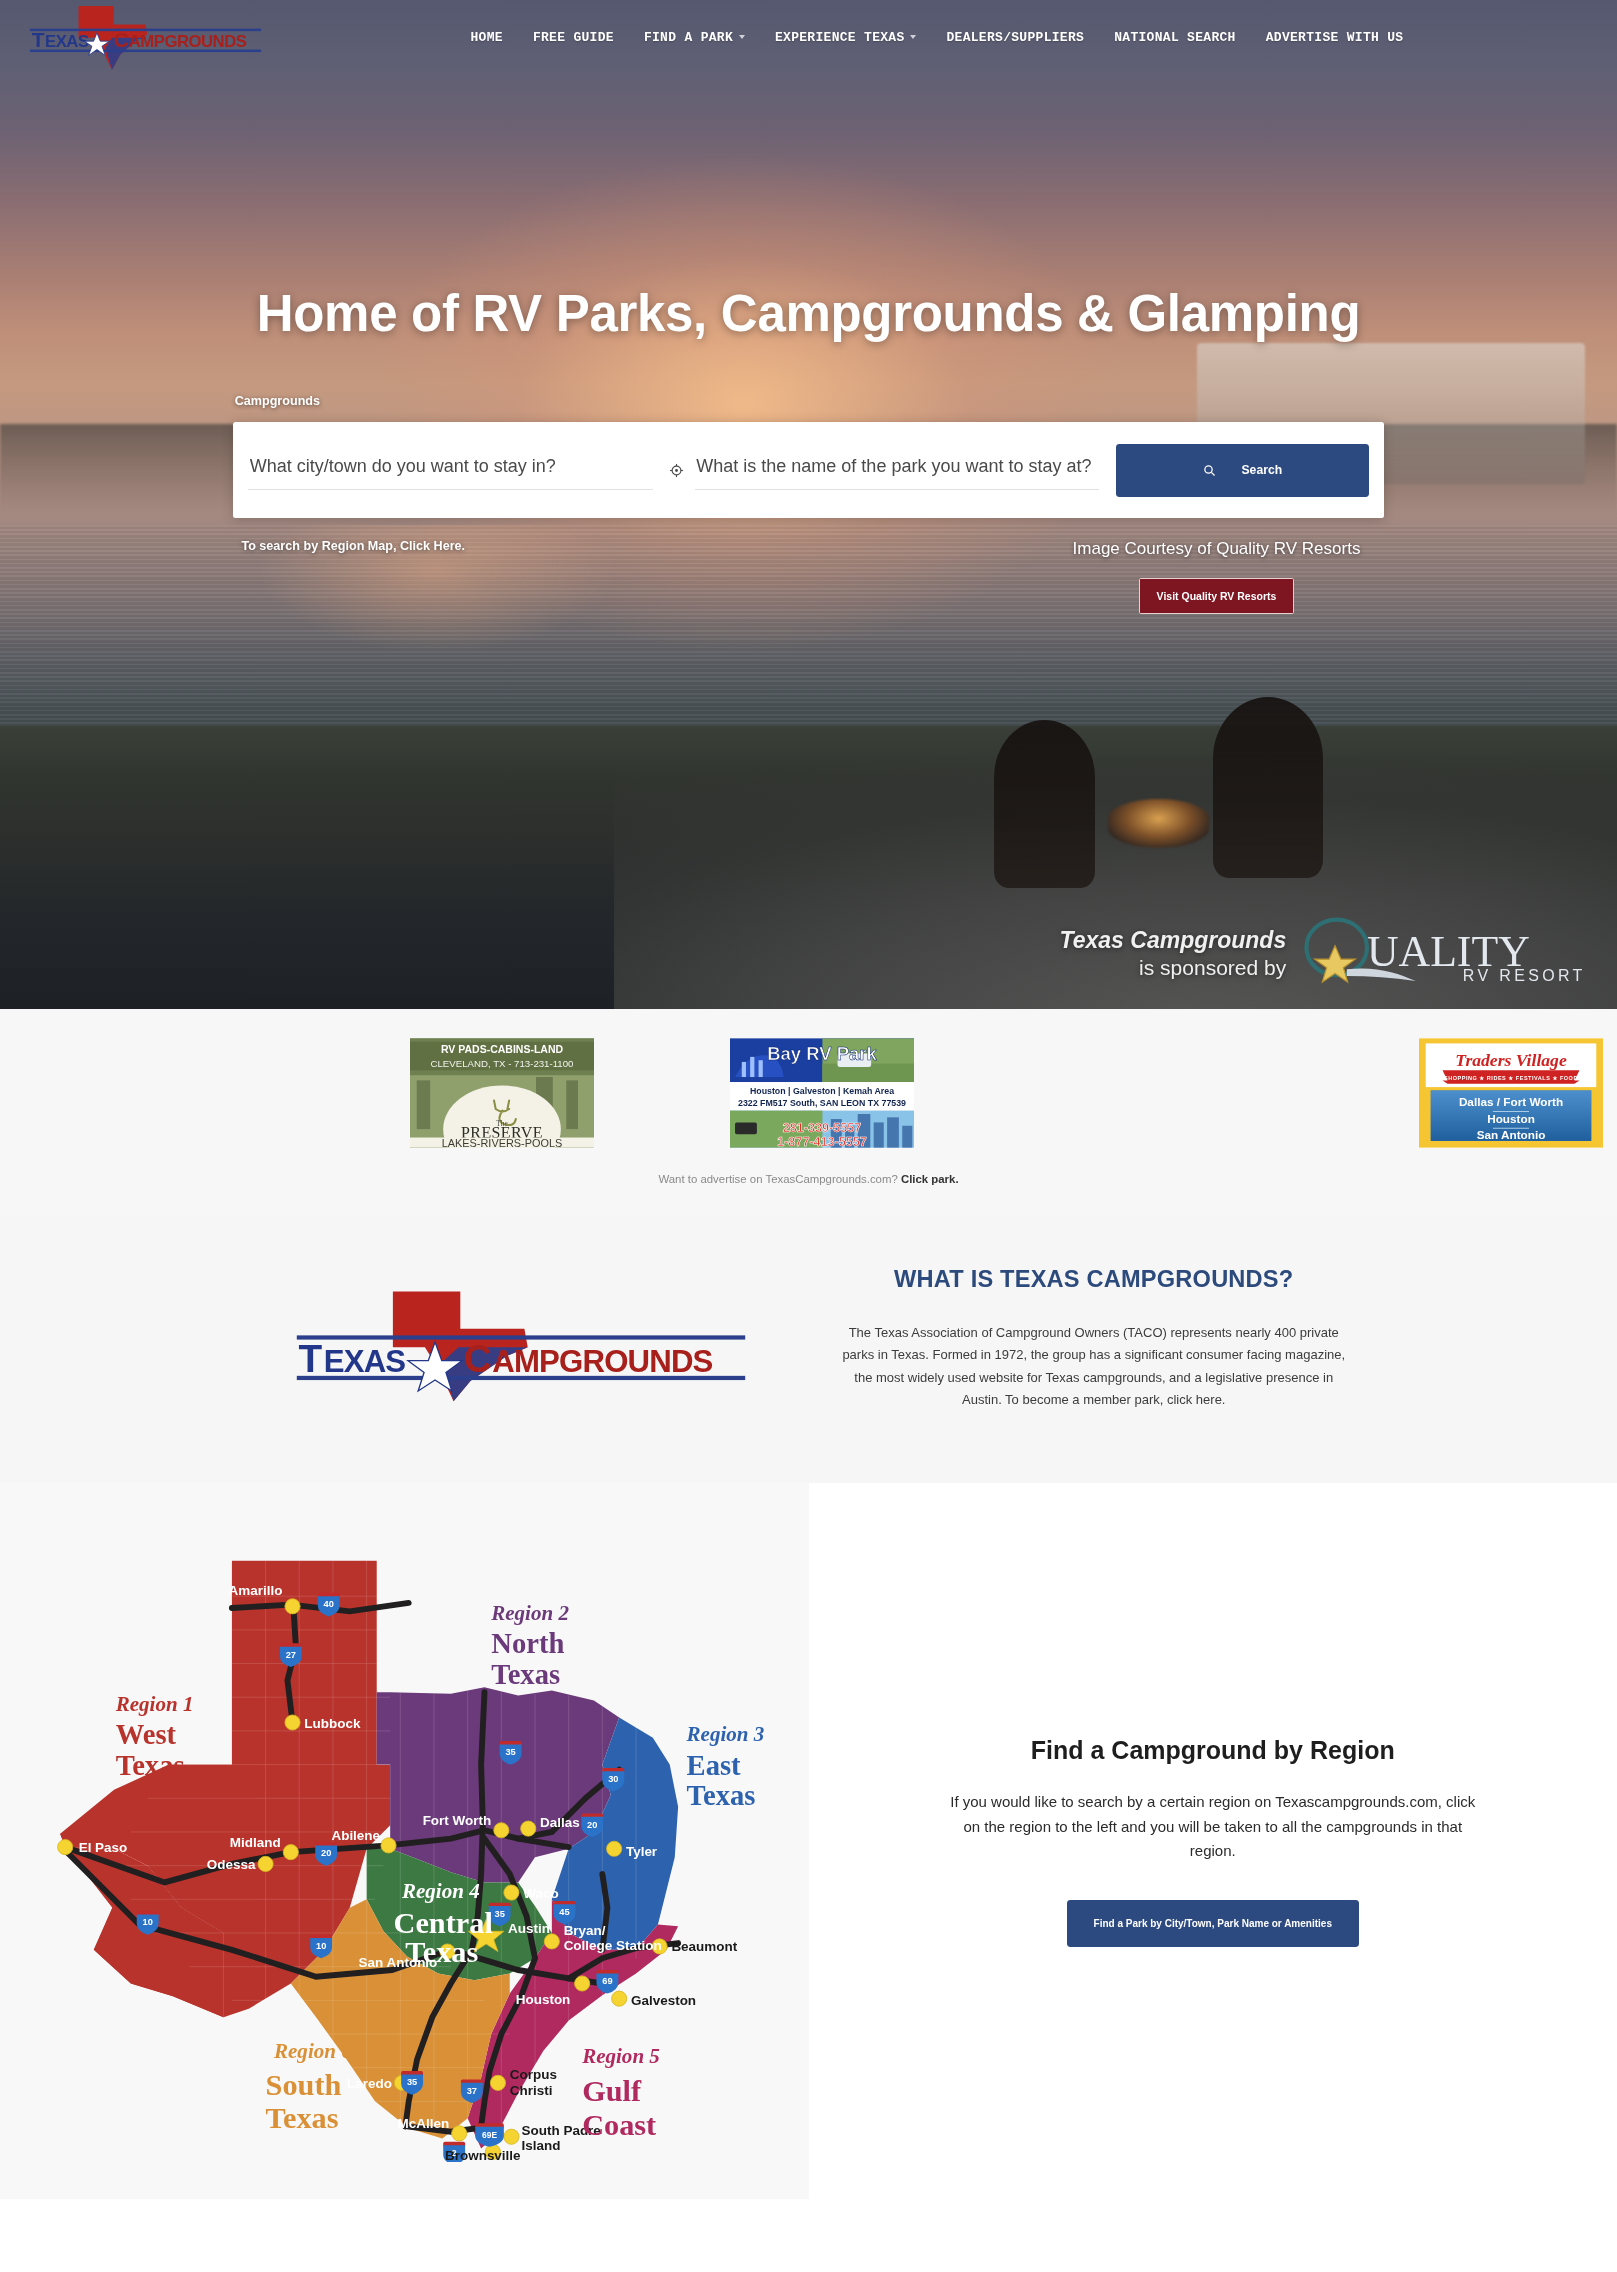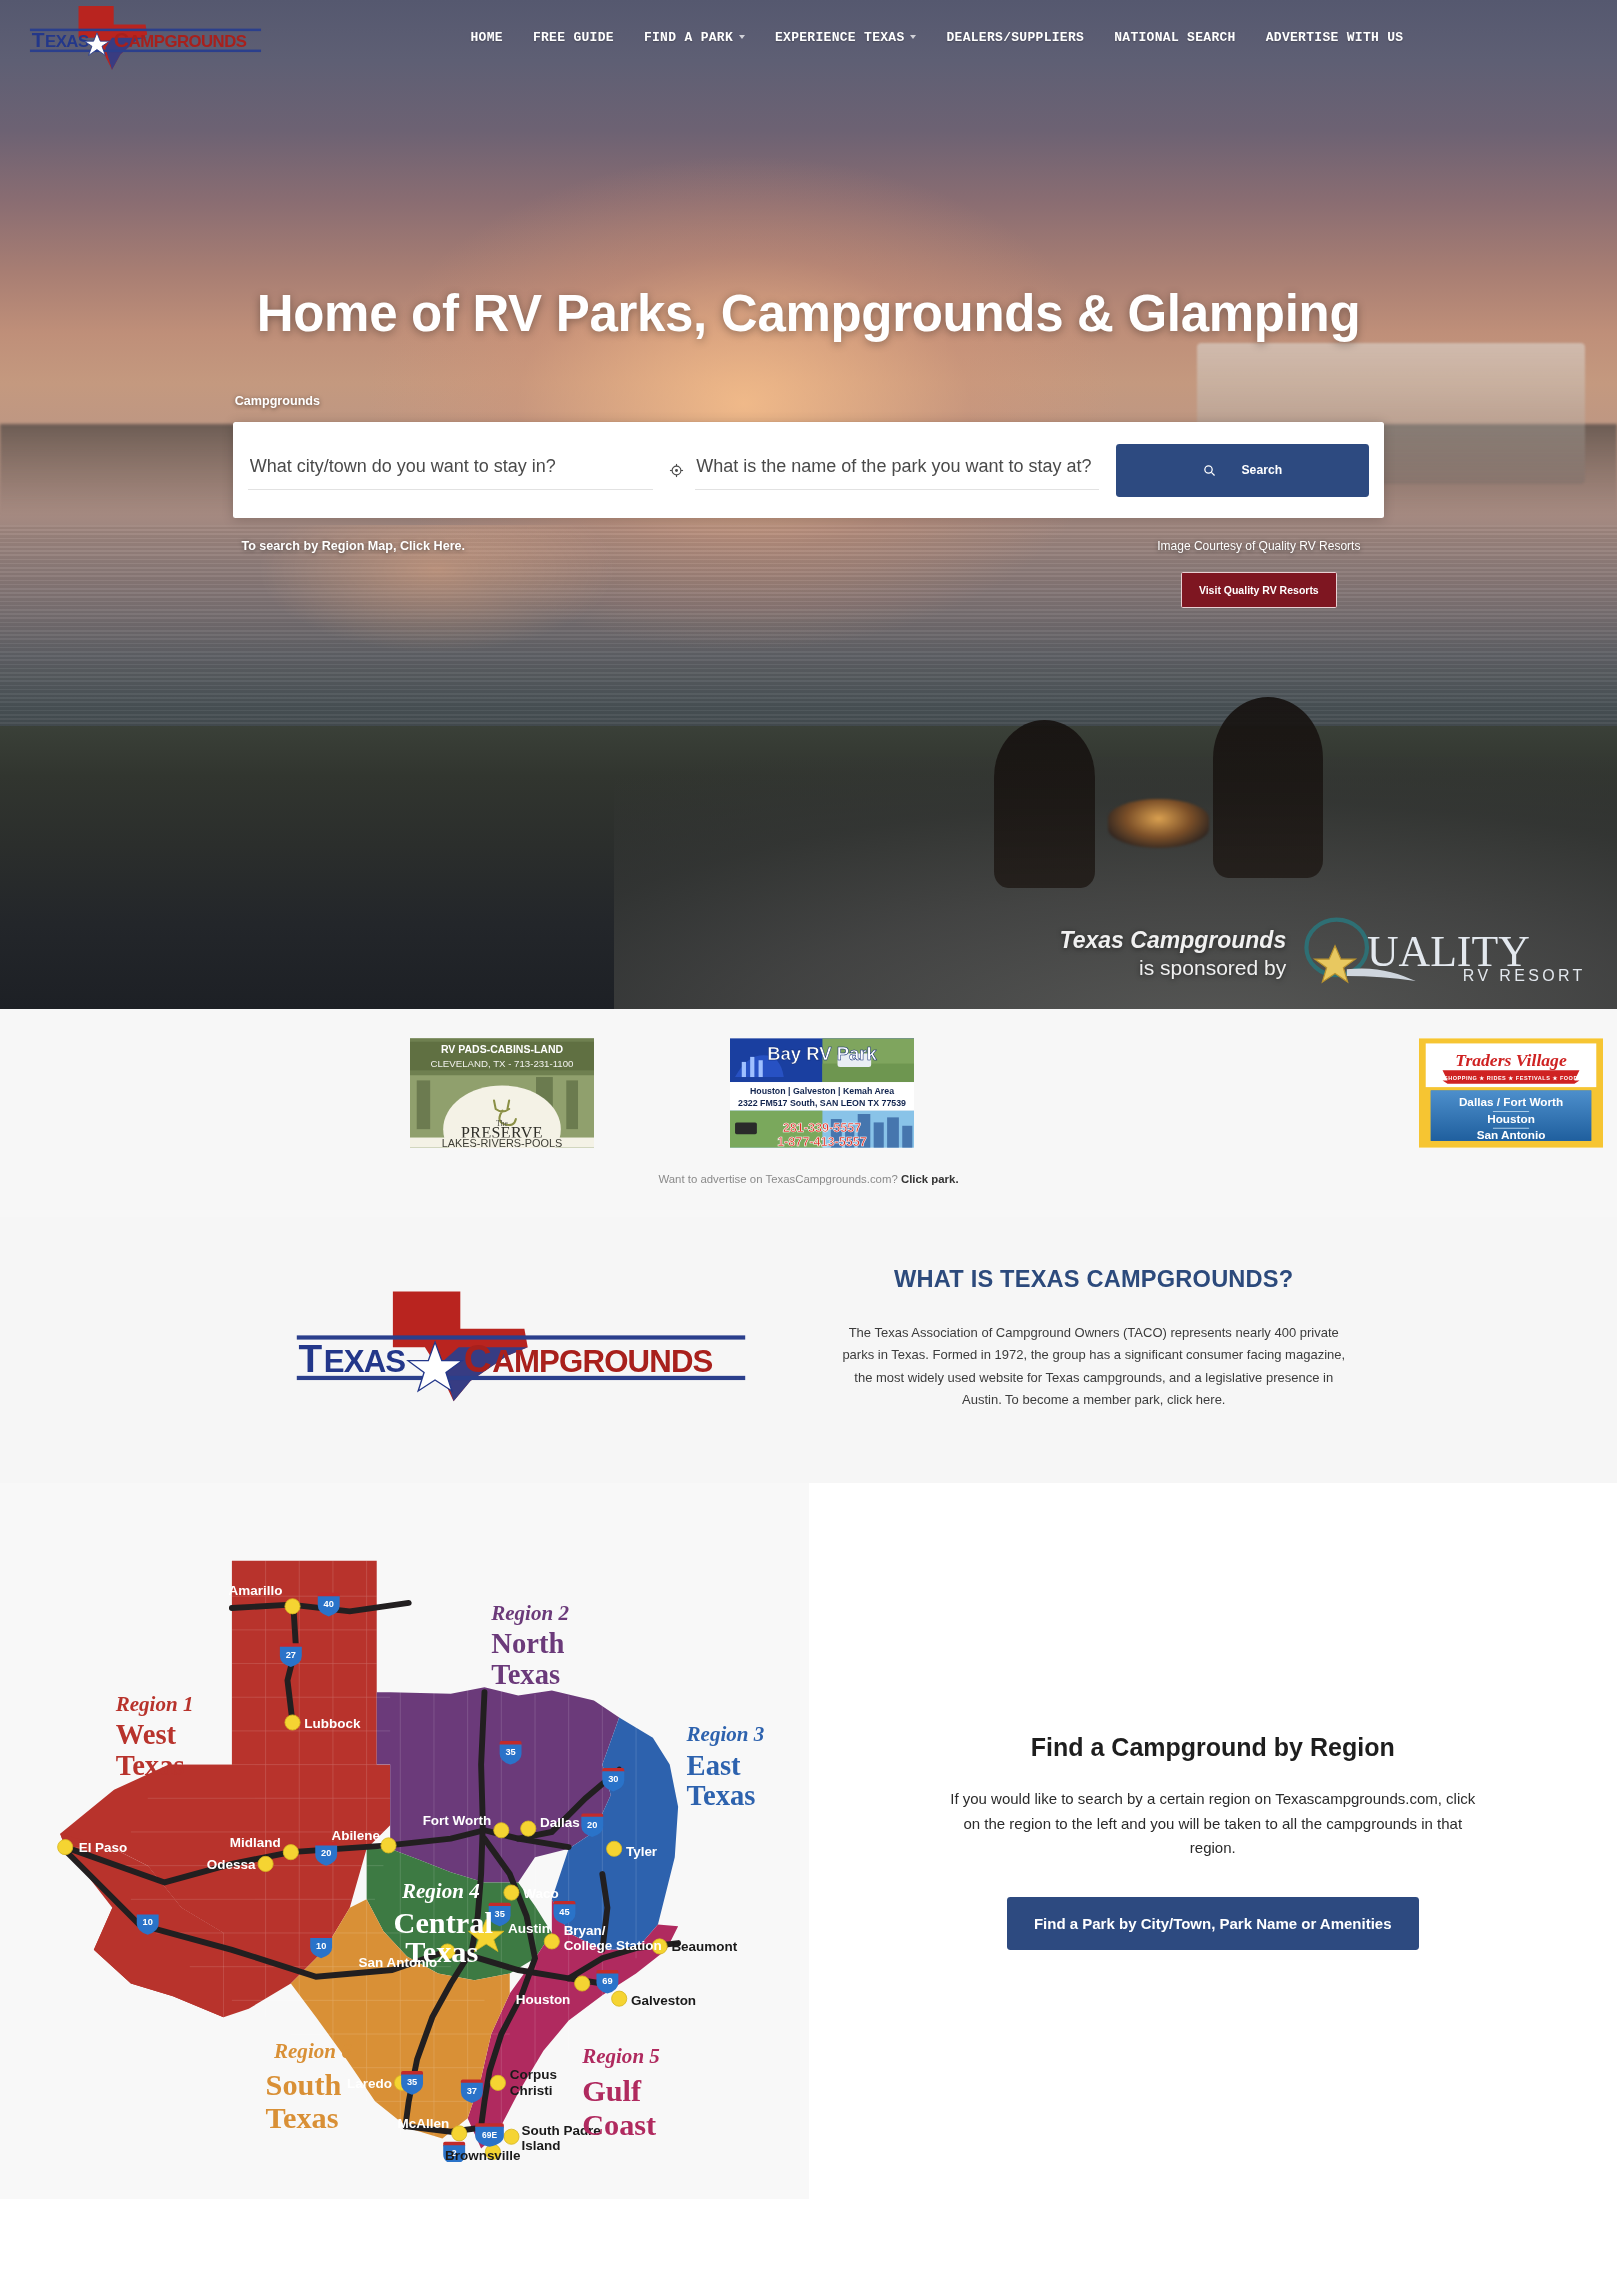--- a/index.html
+++ b/index.html
@@ -203,21 +203,21 @@
     display:flex; align-items:flex-start; justify-content:space-between;
   }
   .region-link {
     color:#fff; font-size:12.6px; font-weight:700;
     text-shadow:0 0.8px 4.2px rgba(0,0,0,.55);
     cursor:pointer; text-decoration:none;
     padding-left:8.4px;
   }
   .courtesy-wrap { text-align:center; padding-right:23.6px; }
   .courtesy {
-    color:#fff; font-size:12px;
+    color:#fff; font-size:17px;
     text-shadow:0 0.8px 4.2px rgba(0,0,0,.6);
   }
   .btn-visit {
     margin-top:18.5px;
     display:inline-block;
     background:#7e1621;
     color:#fff;
     border:0.8px solid #e8cfd2;
     border-radius:1.7px;
     font-size:10.5px;
@@ -317,21 +317,21 @@
     text-align:center;
   }
   .region-h2 { font-size:25px; font-weight:700; color:#1e1e1e; margin-bottom:25px; }
   .region-p { font-size:15px; line-height:1.62; color:#2b2b2b; max-width:539px; }
   .btn-findpark {
     margin-top:37px;
     background:#2d4a80;
     color:#fff;
     border:none;
     border-radius:3.4px;
-    font-size:15px;
+    font-size:10px;
     font-weight:700;
     padding:17.7px 27px;
     cursor:pointer;
     font-family:"Liberation Sans", sans-serif;
   }
 
   
   .rg-kick { font-style:italic; font-weight:700; font-family:"Liberation Serif", serif; }
   .rg-name { font-weight:700; font-family:"Liberation Serif", serif; }
   .city { font-family:"Liberation Sans", sans-serif; font-weight:700; }

